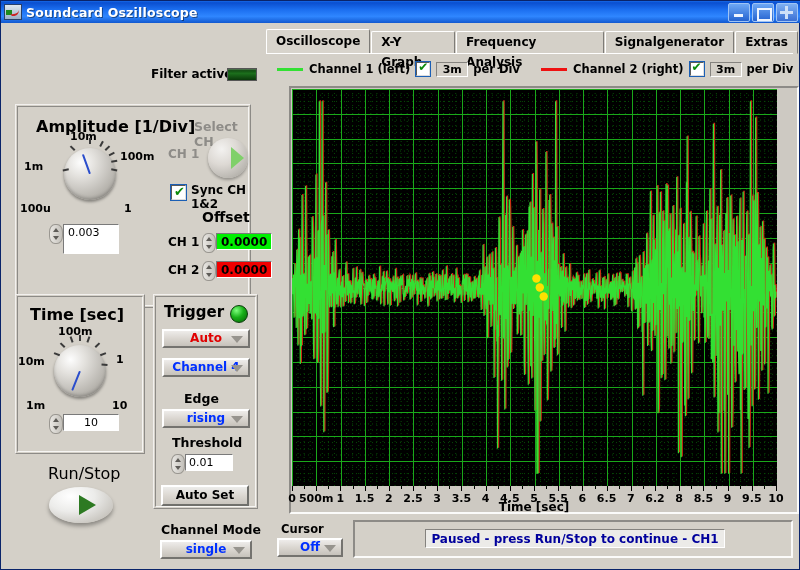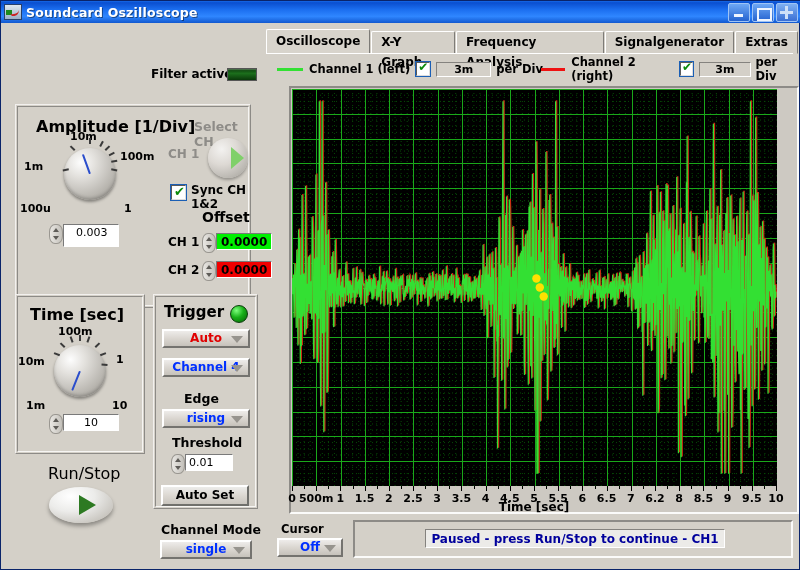--- a/index.html
+++ b/index.html
@@ -66,23 +66,23 @@
     background:radial-gradient(circle at 32% 28%,#fdfdfd 0%,#e3e1dd 28%,#b9b6b0 68%,#8e8b85 100%);
     box-shadow:0 2px 3px rgba(0,0,0,.38), inset 0 -2px 3px rgba(0,0,0,.18);}
   .knob .ptr{position:absolute;background:#2b4ecc;border-radius:1px;}
 
   #ampKnob{left:48px;top:43px;width:52px;height:52px;}
   #ampKnob .ptr{width:2px;height:21px;left:25px;top:5px;transform-origin:50% 100%;
                 transform:rotate(-20deg);}
   .tick{position:absolute;background:#3a3a3a;width:2px;height:6px;transform-origin:50% 100%;}
   .ticklbl{position:absolute;font-size:11px;font-weight:bold;color:#000;}
 
-  #ampNum{position:absolute;left:60px;top:200px;width:56px;height:23px;
+  #ampNum{position:absolute;left:60px;top:200px;width:56px;height:30px;
     background:#fff;border:1px solid;border-color:#7a7a7a #fff #fff #7a7a7a;
-    font-size:11px;color:#000;line-height:16px;padding-left:12px;box-sizing:border-box;}
+    font-size:11px;color:#000;line-height:16px;padding-left:4px;box-sizing:border-box;}
   .spin{position:absolute;width:12px;height:18px;background:linear-gradient(90deg,#e9e7e3,#c3c0ba);
     border:1px solid #9a9791;border-radius:6px/8px;}
   .spin:before,.spin:after{content:"";position:absolute;left:3px;border-left:3px solid transparent;
     border-right:3px solid transparent;}
   .spin:before{top:3px;border-bottom:4px solid #5e5c58;}
   .spin:after{bottom:3px;border-top:4px solid #5e5c58;}
 
   #selKnob{position:absolute;left:192px;top:33px;width:40px;height:40px;border-radius:50%;
     background:radial-gradient(circle at 34% 28%,#f3f2f0 0%,#ddd9d4 40%,#bab7b1 75%,#9b9893 100%);
     box-shadow:0 2px 3px rgba(0,0,0,.3);overflow:hidden;}
@@ -149,21 +149,21 @@
     border:1px solid;border-color:#ffffff #7d7b77 #d4d0c8 #ffffff;border-radius:2px 2px 0 0;}
   .tab.active{height:23px;line-height:22px;background:#d8d4cc;
     border-color:#ffffff #7d7b77 #d8d4cc #ffffff;}
   .tabline{position:absolute;left:3px;top:29px;width:527px;height:1px;background:#fff;}
 
   .legend{position:absolute;top:37px;height:16px;display:flex;align-items:center;font-size:11.5px;font-weight:bold;}
   .swatch{width:26px;height:3px;margin-right:6px;}
   .lgchk{width:12px;height:12px;background:#fff;border:1px solid;
     border-color:#5a5a5a #ddd #ddd #5a5a5a;outline:1px solid #1b5fb5;position:relative;margin:0 6px;}
   .lgchk .mk{position:absolute;left:1px;top:-2px;color:#0a8a0a;font-size:12px;line-height:13px;font-weight:bold;}
-  .lgfield{width:55px;height:15px;background:#d4d0c8;border:1px solid;
+  .lgfield{width:32px;height:15px;background:#d4d0c8;border:1px solid;
     border-color:#85837f #ffffff #ffffff #85837f;font-size:11px;text-align:center;
     line-height:14px;box-sizing:border-box;margin-right:5px;}
 
   #plotFrame{position:absolute;left:26px;top:62px;width:510px;height:432px;}
   #plotOuter{position:absolute;left:0;top:0;width:510px;height:428px;
     border:2px solid;border-color:#8d8b87 #fbfbfa #fbfbfa #8d8b87;box-sizing:border-box;background:#cdc9c2;}
   #plot{position:absolute;left:3px;top:3px;width:485px;height:397px;background:#000;overflow:hidden;}
   #xaxis{position:absolute;left:3px;top:400px;width:485px;height:26px;}
   .xtick{position:absolute;top:0;width:1px;height:5px;background:#000;}
   .xtick.minor{height:3px;}

